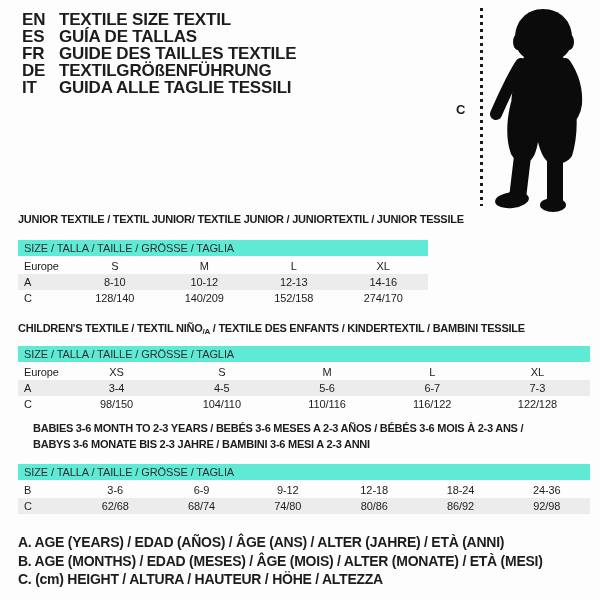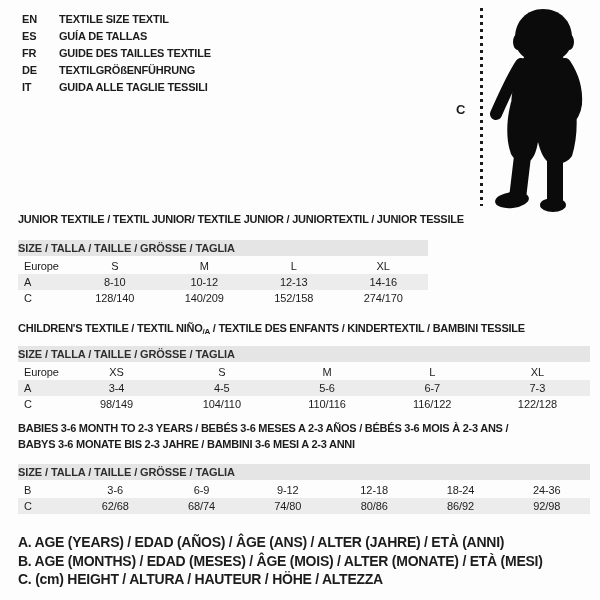--- a/index.html
+++ b/index.html
@@ -9,21 +9,21 @@
     font-family:"Liberation Sans", sans-serif;
     color:#1c1c1c;
     position:relative;
     overflow:hidden;
   }
   .canvas { position:absolute; left:0; top:0; width:600px; height:600px; }
 
   
   .lang-block {
     position:absolute; top:11px; left:22px;
-    font-weight:bold; font-size:11px; line-height:17px;
+    font-weight:bold; font-size:17px; line-height:17px;
     letter-spacing:-0.2px; white-space:nowrap;
   }
   .lang-row { display:flex; }
   .lang-code { flex:0 0 37px; }
 
   
   .silhouette { position:absolute; left:487px; top:4px; width:108px; height:208px; }
   .dotted-line {
     position:absolute; left:480px; top:8px; width:3px; height:198px;
     background:repeating-linear-gradient(to bottom, #1b1b1b 0 3px, transparent 3px 7px);
@@ -31,31 +31,31 @@
   .height-label { position:absolute; left:456px; top:102px; font-weight:bold; font-size:13px; }
 
   
   .section-title {
     position:absolute; left:18px;
     font-weight:bold; font-size:11px; letter-spacing:-0.25px;
     white-space:nowrap;
   }
   #title1 { top:213px; }
   #title2 { top:322px; }
-  #title3 { top:421px; line-height:15.5px; }
+  #title3 { top:421px; line-height:15.5px;margin-left:15px; }
   .sub { font-size:8px; vertical-align:-2px; }
 
   
   .size-table { position:absolute; left:18px; font-size:11px; letter-spacing:-0.1px; }
   #table1 { top:240px; width:410px; }
   #table2 { top:346px; width:572px; }
   #table3 { top:464px; width:572px; }
   .size-bar {
-    background:#e5e5e5; height:16px; line-height:16px;
-    color:#2e2e2e; margin-bottom:2px; box-sizing:border-box;font-weight:bold;
+    background:#5eead4; height:16px; line-height:16px;
+    padding-left:6px; color:#2e2e2e; margin-bottom:2px; box-sizing:border-box;
   }
   .trow { display:grid; height:16px; align-items:center; }
   .t1 .trow { grid-template-columns:52px repeat(4, 1fr); }
   .t2 .trow { grid-template-columns:46px repeat(5, 1fr); }
   .t3 .trow { grid-template-columns:54px repeat(6, 1fr); }
   .trow .lbl { padding-left:6px; text-align:left; }
   .trow .val { text-align:center; }
   .trow.alt { background:#ececec; }
 
   
@@ -153,21 +153,21 @@
     <div class="trow alt">
       <span class="lbl">A</span>
       <span class="val">3-4</span>
       <span class="val">4-5</span>
       <span class="val">5-6</span>
       <span class="val">6-7</span>
       <span class="val">7-3</span>
     </div>
     <div class="trow">
       <span class="lbl">C</span>
-      <span class="val">98/149</span>
+      <span class="val">98/150</span>
       <span class="val">104/110</span>
       <span class="val">110/116</span>
       <span class="val">116/122</span>
       <span class="val">122/128</span>
     </div>
   </div>
 
   <div id="title3" class="section-title">
     <div>BABIES 3-6 MONTH TO 2-3 YEARS / BEBÉS 3-6 MESES A 2-3 AÑOS / BÉBÉS 3-6 MOIS À 2-3 ANS /</div>
     <div>BABYS 3-6 MONATE BIS 2-3 JAHRE / BAMBINI 3-6 MESI A 2-3 ANNI</div>

